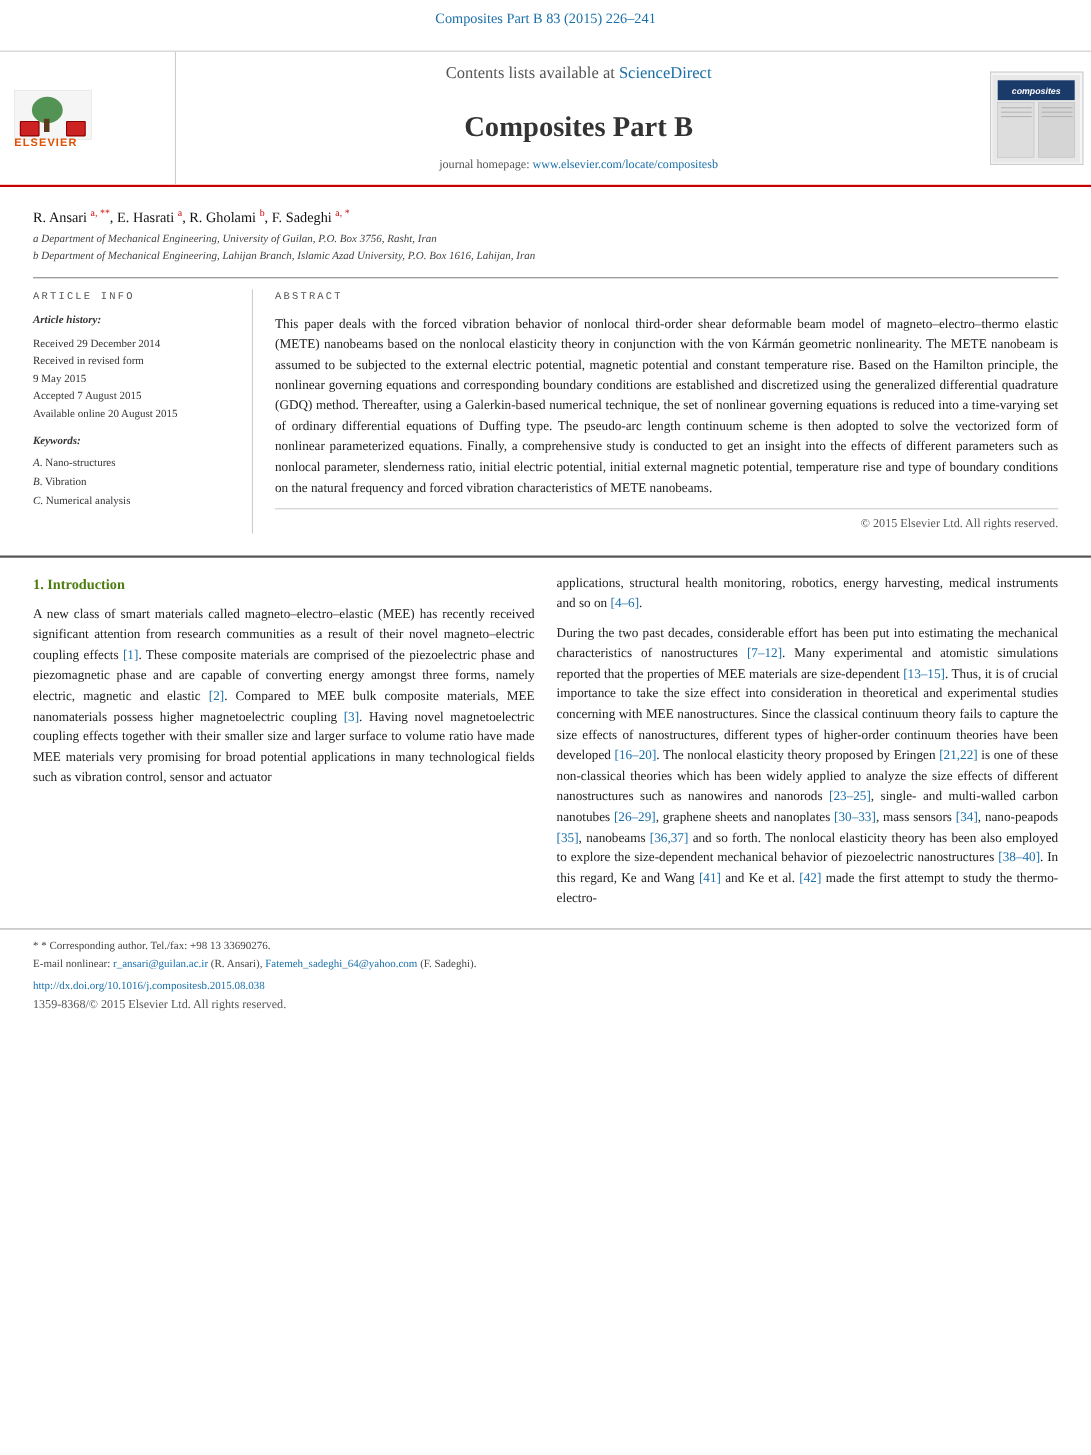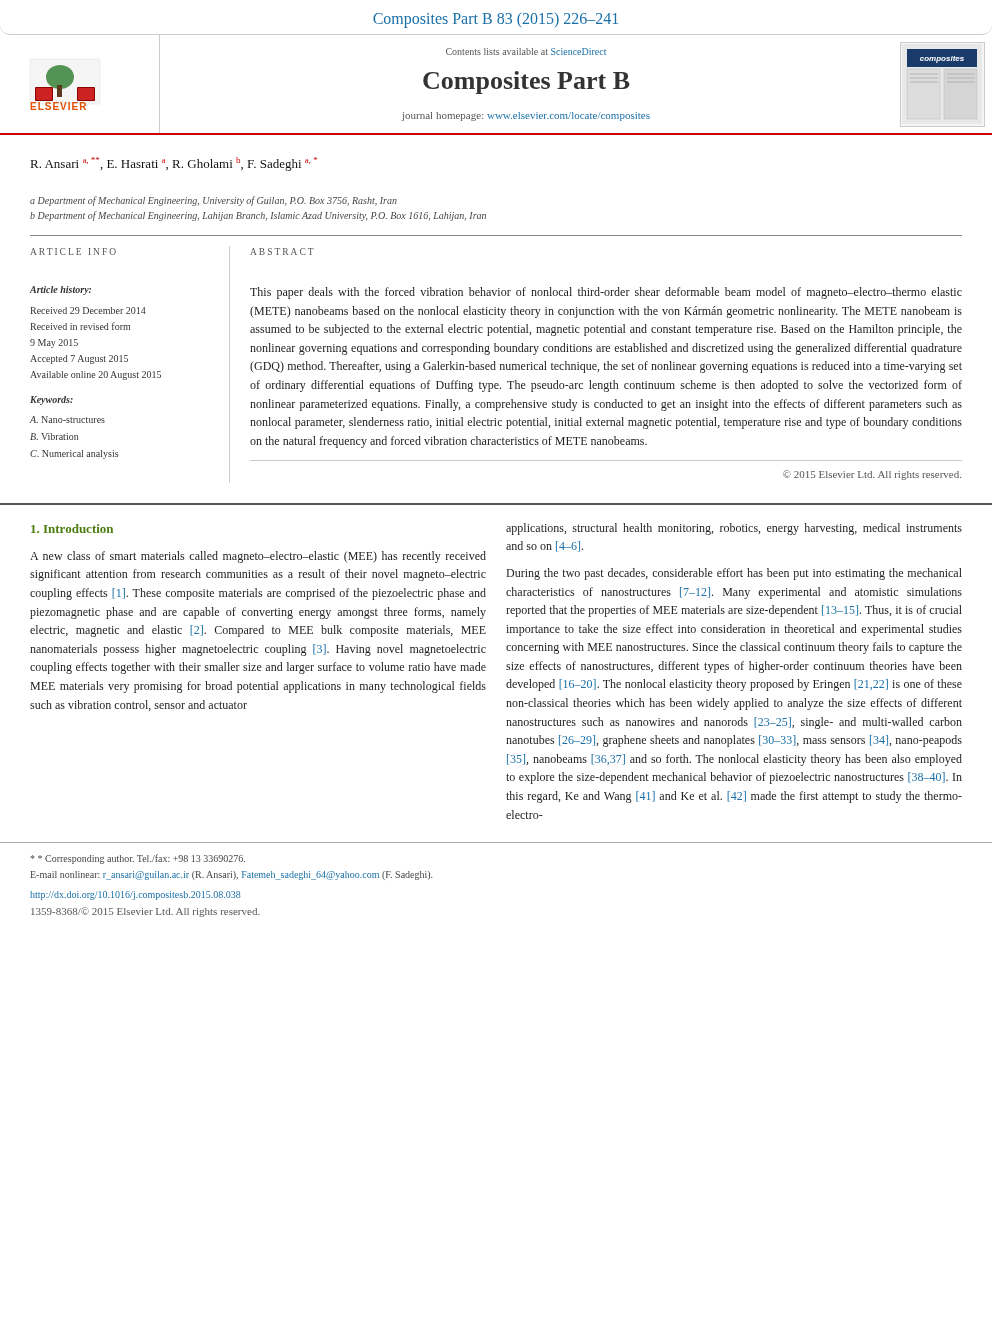--- a/index.html
+++ b/index.html
@@ -15,59 +15,58 @@
     .page {
       width: 992px;
       min-height: 1323px;
       background: #fff;
       padding: 0;
       position: relative;
     }
     
     .top-bar {
       text-align: center;
-      padding: 8px 0 4px;
-      font-size: 16px;
+      padding: 8px 0 20px;
+      font-size: 13px;
       color: #1a6fa8;
       border-bottom: 1px solid #ccc;
-      border-radius: 10px;
     }
     
     .journal-header {
       display: flex;
       align-items: stretch;
       border-bottom: 2px solid #c00;
       padding: 0;
     }
     .journal-header-left {
       width: 160px;
       min-width: 160px;
       display: flex;
       align-items: center;
-      justify-content: center;
+      justify-content: flex-start;
       padding: 8px;
       border-right: 1px solid #ccc;
     }
     .elsevier-logo {
       display: flex;
       flex-direction: column;
       align-items: center;
     }
     .journal-header-center {
       flex: 1;
       display: flex;
       flex-direction: column;
       align-items: center;
       justify-content: center;
       padding: 10px 20px;
     }
     .science-direct-link {
-      font-size: 10px;
-      color: #555;
-      margin-bottom: 0;
+      font-size: 15px;
+      color: #555;
+      margin-bottom: 16px;
     }
     .science-direct-link a {
       color: #1a6fa8;
       text-decoration: none;
     }
     .journal-name-big {
       font-size: 26px;
       font-weight: bold;
       color: #333;
       margin: 4px 0;
@@ -146,21 +145,21 @@
       line-height: 1;
     }
     .crossmark-label {
       font-size: 7px;
       color: #1a6fa8;
       letter-spacing: 0.5px;
     }
     .authors {
       font-size: 13px;
       color: #111;
-      margin-bottom: 20px;
+      margin-bottom: 3px;
     }
     .authors sup {
       font-size: 9px;
       color: #c00;
     }
     .affiliations {
       font-size: 10px;
       color: #444;
       line-height: 1.5;
       margin-bottom: 12px;
@@ -181,22 +180,22 @@
       padding-right: 15px;
     }
     .col-right {
       flex: 1;
     }
     .section-label {
       font-size: 9.5px;
       letter-spacing: 2px;
       color: #555;
       text-transform: uppercase;
-      margin-bottom: 24px;
-      font-family: Liberation Serif, serif;
+      margin-bottom: 8px;
+      font-family: Liberation Mono, monospace;
     }
     .article-info-label {
       font-size: 10px;
       font-style: italic;
       font-weight: bold;
       color: #333;
       margin-bottom: 6px;
     }
     .article-info-row {
       font-size: 10px;
@@ -317,21 +316,21 @@
       </div>
     </div>
     <div class="journal-header-center">
       <div class="science-direct-link">
         <span>Contents lists available at</span>
         <a> <span>ScienceDirect</span></a>
       </div>
       <div class="journal-name-big">Composites Part B</div>
       <div class="journal-homepage">
         <span>journal homepage:</span>
-        <a>www.elsevier.com/locate/composites</a>
+        <a>www.elsevier.com/locate/compositesb</a>
       </div>
     </div>
     <div class="journal-header-right">
       <div class="composites-thumbnail">
 
         <svg width="80" height="80" viewBox="0 0 80 80">
           <rect width="80" height="80" fill="#e8e8e8"></rect>
           <rect x="5" y="5" width="70" height="18" fill="#1a3a6a"></rect>
           <text x="40" y="17" font-size="8" fill="#fff" text-anchor="middle" font-family="Arial" font-weight="bold">composites</text>
           <rect x="5" y="25" width="33" height="50" fill="#ddd" stroke="#bbb" stroke-width="0.5"></rect>

